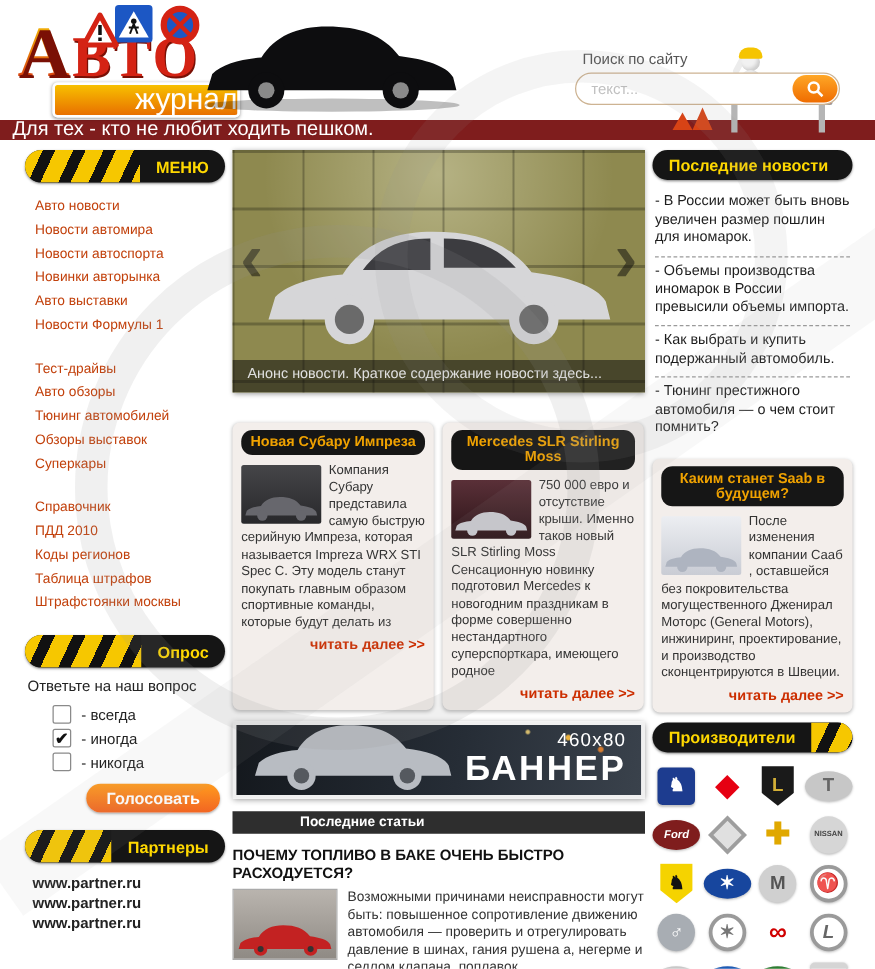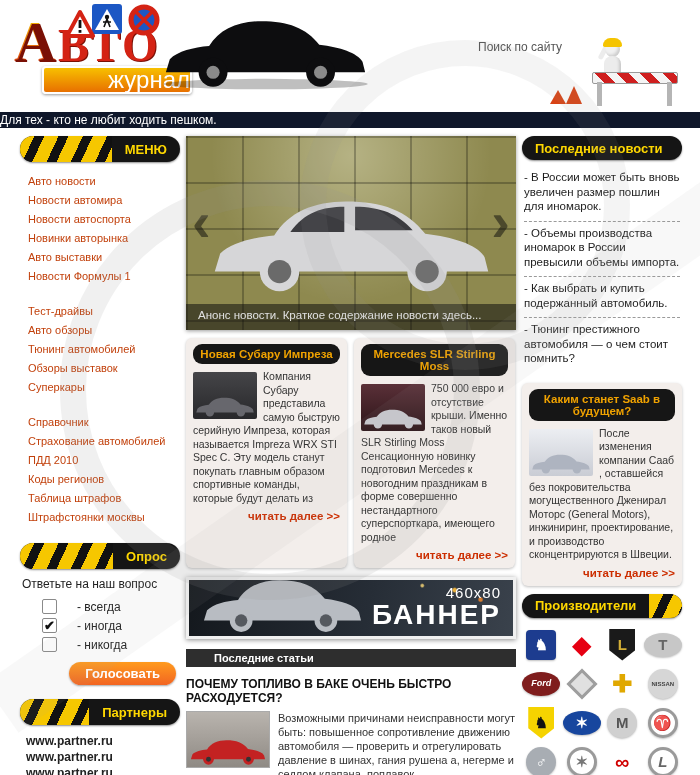--- a/index.html
+++ b/index.html
@@ -8,101 +8,101 @@
   .container { width:660px; margin:0 20px; position:relative; }
 
   
   .watermark { position:absolute; inset:0; pointer-events:none; z-index:60; overflow:hidden; }
   .wm-ring { position:absolute; border:26px solid rgba(150,150,150,.14); border-radius:50%; }
   .wm-ring.r1 { width:420px; height:420px; left:60px; top:180px; }
   .wm-ring.r2 { width:330px; height:330px; left:300px; top:40px; border-color:rgba(150,150,150,.10); }
   .wm-band { position:absolute; width:900px; height:60px; background:rgba(160,160,160,.08); transform:rotate(-35deg); left:-80px; top:420px; }
 
   
-  header { position:relative; height:112px; }
+  header { position:relative; height:96px; }
   .logo { position:absolute; left:14px; top:2px; width:200px; }
   .logo-signs { position:absolute; left:52px; top:2px; }
   .logo-word { font-family:"Liberation Serif", serif; font-weight:bold; font-size:46px; color:#d42314; letter-spacing:2px; line-height:48px; margin-top:16px; text-shadow:1px 1px 0 #7a1005; }
   .logo-word .cap { font-size:58px; background:linear-gradient(#f7d000,#d42314); -webkit-background-clip:text; background-clip:text; color:#e89000; -webkit-text-fill-color:transparent; }
   .logo-sub { width:150px; margin-left:28px; margin-top:-4px; background:linear-gradient(#f7c000,#e87000); border:2px solid #fff; border-radius:4px; box-shadow:0 1px 3px rgba(0,0,0,.4); color:#fff; font-size:24px; text-align:right; line-height:24px; }
   .header-car { position:absolute; left:158px; top:10px; }
-  .search-area { position:absolute; right:16px; top:40px; width:212px; }
+  .search-area { position:absolute; right:28px; top:40px; width:212px; }
   .search-label { font-size:12px; color:#555; margin:0 0 4px 6px; }
   .search-row { position:relative; }
   .search-input { width:100%; height:26px; border:1px solid #cdb392; border-radius:14px; padding:0 40px 0 12px; font-size:12px; color:#444; outline:none; }
   .search-input::placeholder { color:#c0c0c0; }
   .search-btn { position:absolute; right:2px; top:2px; width:36px; height:22px; border:none; border-radius:11px; background:linear-gradient(#ffa726,#ef6c00); cursor:pointer; display:flex; align-items:center; justify-content:center; }
   .worker { position:absolute; right:6px; top:2px; width:130px; height:64px; }
   .w-head { position:absolute; right:58px; top:0; width:15px; height:15px; border-radius:50%; background:#f1f1f1; box-shadow:inset -2px -2px 3px rgba(0,0,0,.15); }
   .w-hat  { position:absolute; right:56px; top:-4px; width:19px; height:9px; border-radius:9px 9px 2px 2px; background:#f5c400; }
   .w-body { position:absolute; right:57px; top:14px; width:17px; height:26px; border-radius:8px; background:#ececec; box-shadow:inset -2px -2px 3px rgba(0,0,0,.15); }
   .w-arm  { position:absolute; right:72px; top:2px; width:5px; height:16px; border-radius:3px; background:#ececec; transform:rotate(28deg); }
   .w-rail { position:absolute; right:0; top:30px; width:86px; height:12px; border:1px solid #9a9a9a; background:repeating-linear-gradient(45deg,#f4f4f4 0 8px,#cf1f1f 8px 16px); border-radius:2px; }
   .w-post { position:absolute; top:40px; width:5px; height:24px; background:#b5b5b5; }
   .w-post.p1 { right:6px; } .w-post.p2 { right:76px; }
   .w-cone { position:absolute; top:44px; width:0; height:0; border-left:8px solid transparent; border-right:8px solid transparent; border-bottom:18px solid #d84315; }
   .w-cone.c1 { right:96px; } .w-cone.c2 { right:112px; top:48px; border-bottom-width:14px; }
 
-  .tagline { background:#0f172a; color:#fff; font-size:12px; line-height:16px; }
+  .tagline { background:#7f1d1d; color:#fff; font-size:16px; line-height:16px; padding-left:10px; }
 
   
   .columns { display:flex; gap:6px; padding-top:8px; }
   .col-left { width:160px; flex:none; }
   .col-center { width:330px; flex:none; }
   .col-right { width:160px; flex:none; }
 
   
   .bar { display:flex; height:26px; background:#151515; border-radius:13px; overflow:hidden; align-items:center; margin-bottom:8px; box-shadow:0 1px 2px rgba(0,0,0,.45); }
   .bar .stripes { flex:1; align-self:stretch; background:repeating-linear-gradient(115deg,#f6c700 0 13px,#111 13px 22px); }
   .bar .bar-label { padding:0 13px; color:#ffd800; font-weight:bold; font-size:13px; white-space:nowrap; }
   .bar.small { height:24px; margin-bottom:6px; }
 
   
   .menu-group { list-style:none; margin:10px 0 16px 8px; }
   .menu-item { font-size:11px; line-height:19px; color:#c2410c; cursor:pointer; }
   .poll-q { font-size:12px; margin:6px 0 8px 2px; }
-  .poll-option { display:flex; align-items:center; gap:20px; margin:4px 0 4px 22px; cursor:pointer; }
+  .poll-option { display:flex; align-items:center; gap:8px; margin:4px 0 4px 22px; cursor:pointer; }
   .checkbox { width:15px; height:15px; border:1px solid #8a8a8a; border-radius:2px; background:#fff; font-size:13px; line-height:13px; text-align:center; color:#111; font-weight:bold; }
   .poll-label { font-size:12px; }
   .vote-row { text-align:right; margin:10px 4px 14px 0; }
   .vote-btn { border:none; background:linear-gradient(#ff9b1e,#f26522); color:#fff; font-weight:bold; font-size:13px; padding:4px 16px; border-radius:13px; cursor:pointer; box-shadow:0 1px 2px rgba(0,0,0,.35); }
   .partner-links { margin:8px 0 10px 6px; display:block; }
   .partner-link { display:block; font-size:12px; font-weight:bold; color:#222; text-decoration:none; line-height:16px; }
 
   
   .hero { position:relative; height:194px; background:#8e894f; overflow:hidden;
           background-image:linear-gradient(rgba(0,0,0,.25) 2px,transparent 2px),linear-gradient(90deg,rgba(0,0,0,.25) 2px,transparent 2px),radial-gradient(ellipse at 50% 10%,rgba(255,255,230,.35),transparent 60%);
           background-size:56px 46px,56px 46px,100% 100%; box-shadow:0 1px 4px rgba(0,0,0,.4); }
   .hero-car { position:absolute; left:18px; bottom:34px; }
   .hero-arrow { position:absolute; top:34%; font-size:56px; line-height:40px; color:rgba(10,10,10,.5); cursor:pointer; z-index:5; font-weight:bold; }
   .hero-arrow.left { left:6px; } .hero-arrow.right { right:6px; }
   .hero-overlay { position:absolute; left:0; right:0; bottom:0; background:rgba(15,15,15,.55); padding:5px 12px 9px; z-index:4; }
   .hero-title { color:#fff; font-weight:bold; font-size:13px; margin-bottom:4px; }
   .hero-teaser { color:#e0e0e0; font-size:11.5px; }
 
   
-  .newsboxes { display:flex; gap:7px; margin-top:8px; }
+  .newsboxes { display:flex; gap:7px; margin-top:24px; }
   .newsbox { background:#f3eeeb; border-radius:6px; padding:6px 7px 7px; width:161px; box-shadow:0 1px 3px rgba(0,0,0,.25); }
   .newsbox-hdr { background:#161616; border-radius:9px; color:#f0a200; font-weight:bold; font-size:11.5px; text-align:center; padding:4px 2px; margin-bottom:6px; }
   .thumb { float:left; width:64px; height:47px; margin:2px 6px 2px 0; display:flex; align-items:flex-end; justify-content:center; overflow:hidden; border-radius:2px; }
   .newsbox-text { font-size:10.5px; line-height:13.5px; color:#333; }
   .more-red { display:block; clear:both; text-align:right; color:#cc2e00; font-weight:bold; font-size:11.5px; text-decoration:none; margin-top:5px; }
   .more-blue { display:block; clear:both; text-align:right; color:#3b3bd6; font-weight:bold; font-size:11.5px; text-decoration:none; margin-top:4px; }
 
   
   .banner { position:relative; margin-top:9px; height:62px; border:3px solid #f0f0f0; box-shadow:0 1px 5px rgba(0,0,0,.45);
             background:linear-gradient(100deg,#14181d 0%,#262d36 55%,#3a424c 100%);
             background-image:radial-gradient(circle at 82% 18%,rgba(255,190,60,.9) 1.5px,transparent 3px),radial-gradient(circle at 90% 35%,rgba(255,140,40,.8) 1.5px,transparent 3px),radial-gradient(circle at 72% 10%,rgba(255,220,120,.8) 1px,transparent 2.5px),linear-gradient(100deg,#14181d 0%,#262d36 55%,#3a424c 100%); overflow:hidden; }
   .banner-car { position:absolute; left:6px; bottom:2px; }
   .banner-text { position:absolute; right:12px; top:4px; text-align:right; color:#fff; }
   .banner-size { font-size:15px; letter-spacing:1px; }
   .banner-label { font-size:28px; font-weight:bold; letter-spacing:2px; line-height:28px; }
 
   
-  .articles-bar { background:#2e2e2e; color:#fff; font-size:11px; font-weight:bold; line-height:18px; padding-left:28px; margin-top:10px; }
+  .articles-bar { background:#2e2e2e; color:#fff; font-size:11px; font-weight:bold; line-height:18px; padding-left:54px; margin-top:10px; }
   .article { margin-top:10px; }
   .article-title { font-size:12px; font-weight:bold; color:#111; margin-bottom:6px; }
   .article-thumb { float:left; width:84px; height:57px; border:1px solid #aaa; margin:0 8px 2px 0; display:flex; align-items:flex-end; justify-content:center; overflow:hidden; }
   .article-text { font-size:11px; line-height:14px; color:#333; }
 
   
   .lnews-list { list-style:none; margin:2px 2px 10px 2px; }
   .lnews-item { font-size:11.5px; line-height:14.5px; color:#1d1d1d; padding:4px 0 7px; border-bottom:1px dashed #9a9a9a; cursor:pointer; }
   .lnews-item:last-child { border-bottom:none; }
   .right-gap { height:8px; }
@@ -168,20 +168,29 @@
         <div class="w-head"></div>
         <div class="w-hat"></div>
         <div class="w-body"></div>
       <div class="w-rail"></div>
       <div class="w-post p1"></div>
         <div class="w-post p2"></div>
       <div class="w-cone c1"></div>
       <div class="w-cone c2"></div>
     </div>
     <div class="search-label">Поиск по сайту</div>
+    <div class="search-row">
+      <input class="search-input" type="text" placeholder="текст..." style="">
+      <button class="search-btn">
+        <svg width="14" height="14" viewBox="0 0 14 14">
+            <circle cx="6" cy="6" r="4" fill="none" stroke="#fff" stroke-width="2"></circle>
+            <path d="M9,9 L13,13" stroke="#fff" stroke-width="2"></path>
+          </svg>
+      </button>
+    </div>
   </div>
 </header>
 
 <div class="tagline">Для тех - кто не любит ходить пешком.</div>
 
 <div class="container">
 <div class="columns">
 
   <aside class="col-left">
     <div class="bar">
@@ -199,21 +208,20 @@
           </ul>
           <ul class="menu-group">
             <li class="menu-item">Тест-драйвы</li>
             <li class="menu-item">Авто обзоры</li>
             <li class="menu-item">Тюнинг автомобилей</li>
             <li class="menu-item">Обзоры выставок</li>
             <li class="menu-item">Суперкары</li>
           </ul>
           <ul class="menu-group">
             <li class="menu-item">Справочник</li>
-            <li class="menu-item">Страхование автомобилей</li>
             <li class="menu-item">ПДД 2010</li>
             <li class="menu-item">Коды регионов</li>
             <li class="menu-item">Таблица штрафов</li>
             <li class="menu-item">Штрафстоянки москвы</li>
           </ul>
         </nav>
 
     <div class="bar">
       <span class="stripes"></span>
       <span class="bar-label">Опрос</span>

